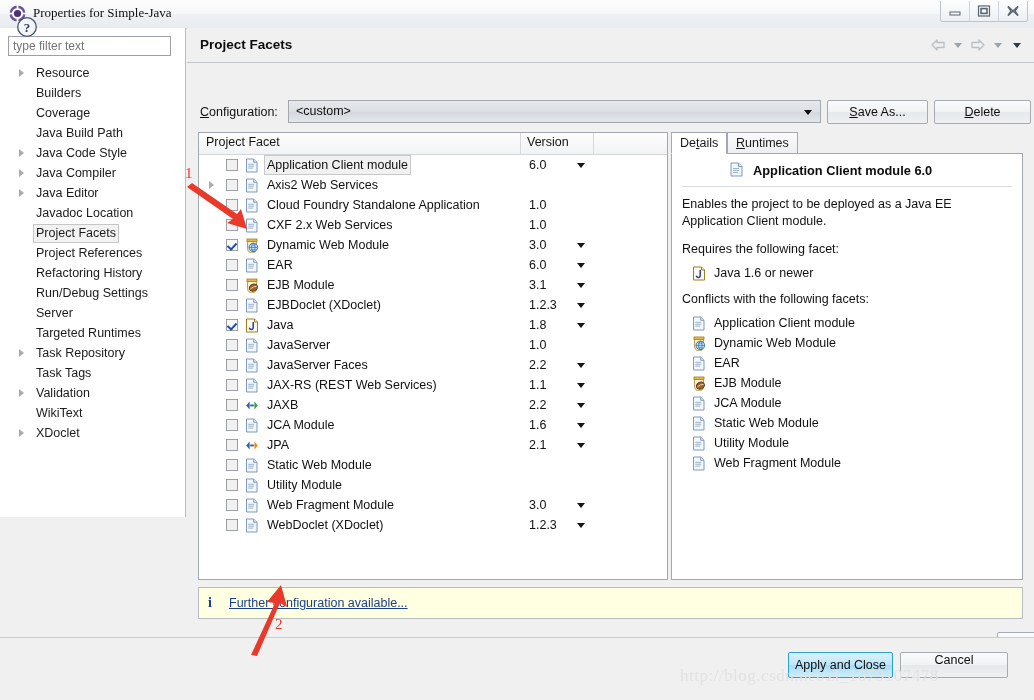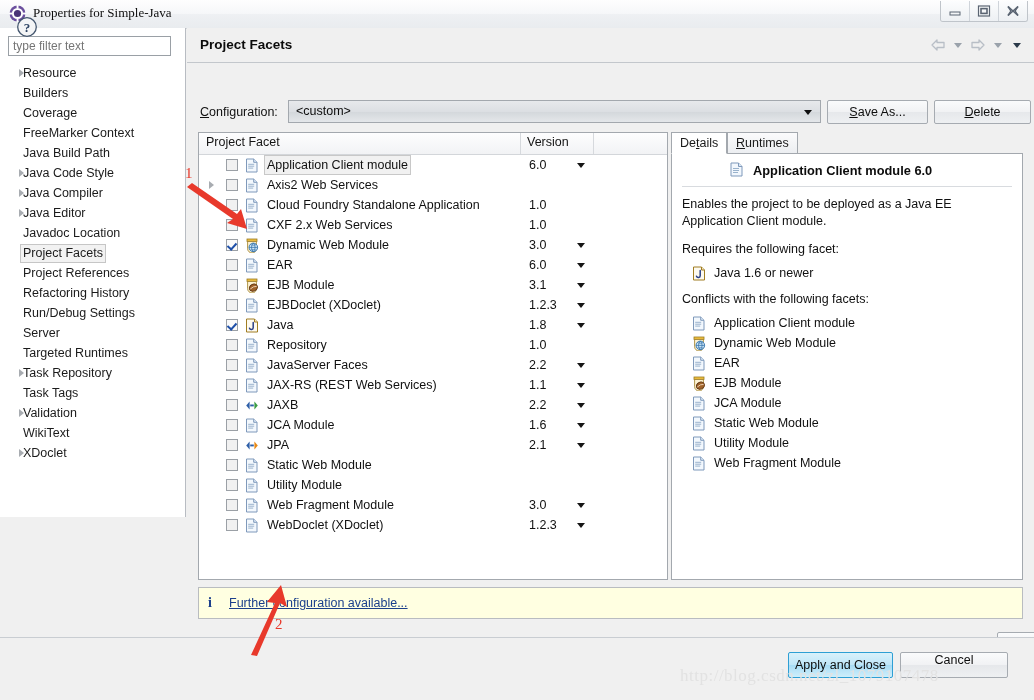--- a/index.html
+++ b/index.html
@@ -97,20 +97,21 @@
   .tree-item .twisty {
     position: absolute;
     left: 19px; top: 6px;
     width: 0; height: 0;
     border-left: 5px solid #a8acb1;
     border-top: 4px solid transparent;
     border-bottom: 4px solid transparent;
   }
   .tree-item .tlabel {
     position: relative;
+    margin-left: 13px;
     padding: 0 3px;
     display: inline-block;
     line-height: 17px;
     text-align: center;
   }
   .tree-item.selected .tlabel {
     background: #f2f2f2;
     border: 1px solid #c6c6c6;
     padding: 0 2px;
   }
@@ -453,21 +454,20 @@
       </div>
     </div>
   </div>
 
   <div id="sidebar">
     <input id="filterbox" type="text" placeholder="type filter text" style="">
     <div id="tree">
         <div class="tree-item"><span class="twisty"></span><span class="tlabel">Resource</span></div>
         <div class="tree-item"><span class="tlabel">Builders</span></div>
         <div class="tree-item"><span class="tlabel">Coverage</span></div>
-        <div class="tree-item"><span class="tlabel">FreeMarker Context</span></div>
         <div class="tree-item"><span class="tlabel">Java Build Path</span></div>
         <div class="tree-item"><span class="twisty"></span><span class="tlabel">Java Code Style</span></div>
         <div class="tree-item"><span class="twisty"></span><span class="tlabel">Java Compiler</span></div>
         <div class="tree-item"><span class="twisty"></span><span class="tlabel">Java Editor</span></div>
         <div class="tree-item"><span class="tlabel">Javadoc Location</span></div>
         <div class="tree-item selected"><span class="tlabel">Project Facets</span></div>
         <div class="tree-item"><span class="tlabel">Project References</span></div>
         <div class="tree-item"><span class="tlabel">Refactoring History</span></div>
         <div class="tree-item"><span class="tlabel">Run/Debug Settings</span></div>
         <div class="tree-item"><span class="tlabel">Server</span></div>
@@ -624,21 +624,21 @@
             <span class="fver">1.8</span>
             <span class="fcaret"></span>
           </div>
           <div class="frow">
             <span class="cbox"></span>
             <span class="ficon"><svg width="14" height="15" viewBox="0 0 14 15">
                 <path d="M1.5 1 h7.2 l3.3 3.3 V14 H1.5 Z" fill="#f3f8fd" stroke="#7f99bb" stroke-width="1"></path>
                 <path d="M8.7 1 v3.3 h3.3" fill="#dbe8f6" stroke="#7f99bb" stroke-width="1"></path>
                 <path d="M3.2 6.3 h6 M3.2 8.2 h6 M3.2 10.1 h5" stroke="#90aac7" stroke-width="0.9"></path>
               </svg></span>
-            <span class="fname">Repository</span>
+            <span class="fname">JavaServer</span>
             <span class="fver">1.0</span>
           </div>
           <div class="frow">
             <span class="cbox"></span>
             <span class="ficon"><svg width="14" height="15" viewBox="0 0 14 15">
                 <path d="M1.5 1 h7.2 l3.3 3.3 V14 H1.5 Z" fill="#f3f8fd" stroke="#7f99bb" stroke-width="1"></path>
                 <path d="M8.7 1 v3.3 h3.3" fill="#dbe8f6" stroke="#7f99bb" stroke-width="1"></path>
                 <path d="M3.2 6.3 h6 M3.2 8.2 h6 M3.2 10.1 h5" stroke="#90aac7" stroke-width="0.9"></path>
               </svg></span>
             <span class="fname">JavaServer Faces</span>

